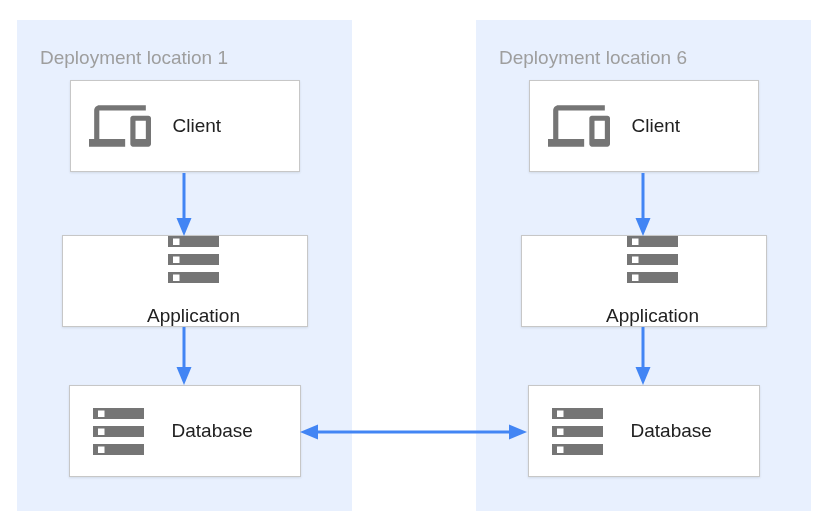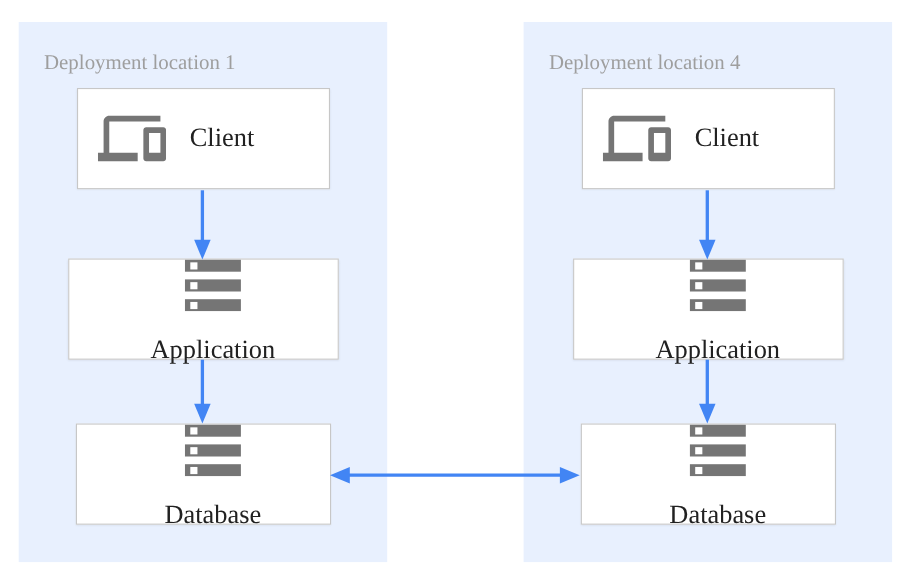--- a/index.html
+++ b/index.html
@@ -12,21 +12,21 @@
     --label-text: #212121;
     --page-bg: #ffffff;
   }
   * { margin: 0; padding: 0; box-sizing: border-box; }
   html, body { background: var(--page-bg); }
   .canvas {
     position: relative;
     width: 834px;
     height: 524px;
     background: var(--page-bg);
-    font-family: Liberation Serif, serif;
+    font-family: Liberation Sans, sans-serif;
     overflow: hidden;
   }
   .panel {
     position: absolute;
     top: 20px;
     width: 335px;
     height: 491px;
     background: var(--panel-bg);
   }
   .panel.loc1 { left: 17px; }
@@ -48,33 +48,33 @@
     background: var(--box-bg);
     border: 1px solid var(--box-border);
     box-shadow: 0 1px 2px rgba(60,64,67,0.12);
     display: flex;
     align-items: center;
     padding-left: 18px;
     gap: 22px;
   }
   .node-client      { top: 60px;  width: 230px; }
   .node-application { top: 215px; width: 246px; flex-direction: column; }
-  .node-database    { top: 365px; width: 232px; flex-direction: column; }
+  .node-database    { top: 365px; width: 232px; }
   .icon-slot {
     width: 62px;
     display: flex;
     align-items: center;
     justify-content: center;
     flex: none;
   }
   .icon-slot svg { display: block; }
   .icon-fill { fill: var(--icon-gray); }
   .icon-hole { fill: var(--box-bg); }
   .node-label {
-    font-size: 24px;
+    font-size: 19px;
     color: var(--label-text);
     white-space: nowrap;
   }
   .arrows {
     position: absolute;
     left: 0; top: 0;
     width: 834px; height: 524px;
     pointer-events: none;
   }
   .arrow-line { stroke: var(--arrow); stroke-width: 3; fill: none; }
@@ -120,21 +120,21 @@
           <rect class="icon-hole" x="5" y="20.5" width="6.5" height="6.5"></rect>
           <rect class="icon-fill" x="0" y="36" width="51" height="11"></rect>
           <rect class="icon-hole" x="5" y="38.5" width="6.5" height="6.5"></rect>
         </svg>
       </span>
       <span class="node-label">Database</span>
     </div>
   </section>
 
   <section class="panel loc2">
-    <div class="panel-title">Deployment location 4</div>
+    <div class="panel-title">Deployment location 6</div>
 
     <div class="node node-client">
       <span class="icon-slot">
         <svg width="62" height="62" viewBox="0 0 24 24" aria-hidden="true">
           <path class="icon-fill" d="M4 6h18V4H4c-1.1 0-2 .9-2 2v11H0v3h14v-3H4V6zm19 2h-6c-.55 0-1 .45-1 1v10c0 .55.45 1 1 1h6c.55 0 1-.45 1-1V9c0-.55-.45-1-1-1zm-1 9h-4v-7h4v7z"></path>
         </svg>
       </span>
       <span class="node-label">Client</span>
     </div>
 

